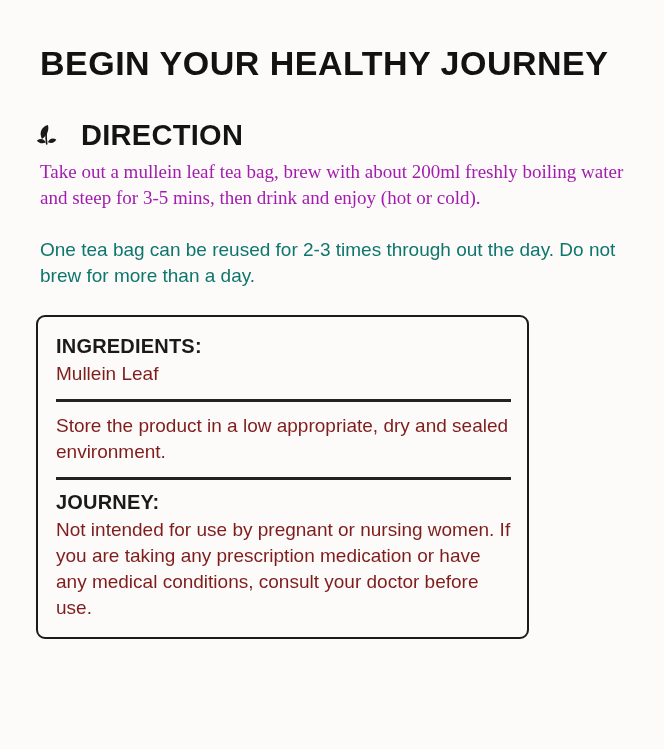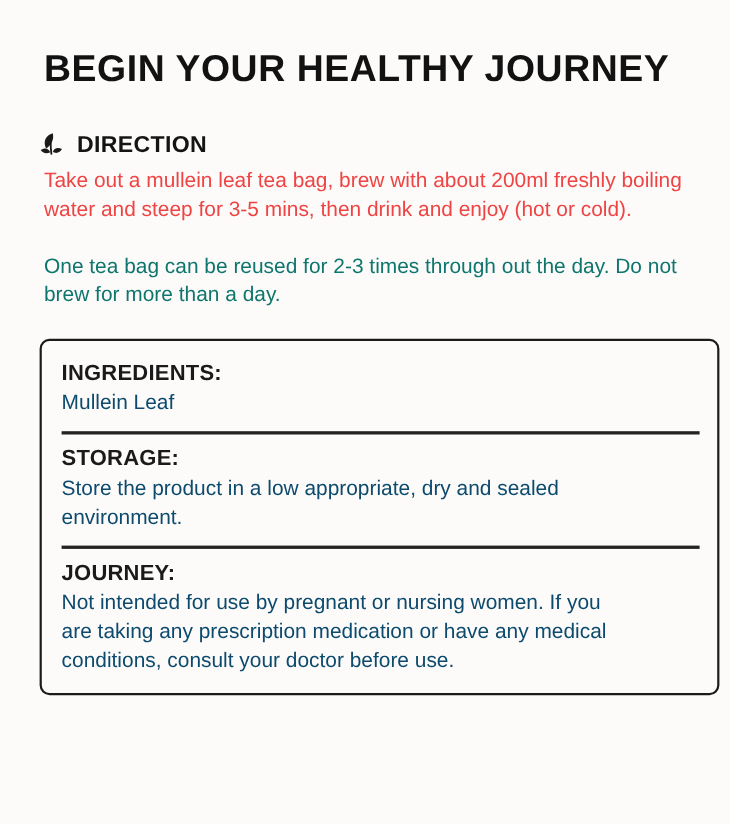--- a/index.html
+++ b/index.html
@@ -21,63 +21,64 @@
     font-size: 34px;
     font-weight: 700;
     letter-spacing: 0.5px;
     color: #121212;
     margin: 0 0 36px 0;
     white-space: nowrap;
   }
   .section-heading {
     display: flex;
     align-items: center;
-    gap: 11px;
+    gap: 22px;
     margin: 0 0 7px -6px;
-    font-size: 21px;
+    font-size: 29px;
     font-weight: 700;
     color: #141414;
     letter-spacing: 0.3px;
     text-align: right;
   }
   .leaf-icon { width: 25px; height: 26px; flex: 0 0 auto; }
   .body-text {
     font-size: 19px;
     line-height: 26px;
-    color: #ef4444;
+    color: #a21caf;
     margin: 0 0 16px 0;
     max-width: 600px;
+    font-family: Liberation Serif, serif;
   }
   .note-text {
     font-size: 19px;
     line-height: 26px;
     color: #0f766e;
     margin: 26px 0 0 0;
     max-width: 604px;
   }
   .info-box {
     box-sizing: border-box;
     margin: 26px 0 0 -4px;
-    width: 618px;
+    width: 493px;
     border: 2px solid #1b1b1b;
     border-radius: 9px;
     background: transparent;
     padding: 13px 16px 16px 18px;
   }
   .box-heading {
     font-size: 20px;
     font-weight: 700;
     color: #1a1a1a;
     margin: 5px 0 3px 0;
     letter-spacing: 0.2px;
   }
   .box-body {
     font-size: 19px;
     line-height: 26px;
-    color: #0c4a6e;
+    color: #7f1d1d;
     margin: 0;
     max-width: 522px;
   }
   .divider {
     border: none;
     border-top: 3px solid #232323;
     margin: 12px 0 11px 0;
   }
 </style>
 </head>
@@ -106,21 +107,20 @@
   <div class="info-box">
 
     <div>
       <div class="box-heading">INGREDIENTS:</div>
       <p class="box-body">Mullein Leaf</p>
     </div>
 
     <hr class="divider">
 
     <div>
-      <div class="box-heading">STORAGE:</div>
       <p class="box-body">Store the product in a low appropriate, dry and sealed environment.</p>
     </div>
 
     <hr class="divider">
 
     <div>
       <div class="box-heading">JOURNEY:</div>
       <p class="box-body">Not intended for use by pregnant or nursing women. If you are taking any prescription medication or have any medical conditions, consult your doctor before use.</p>
     </div>
 

